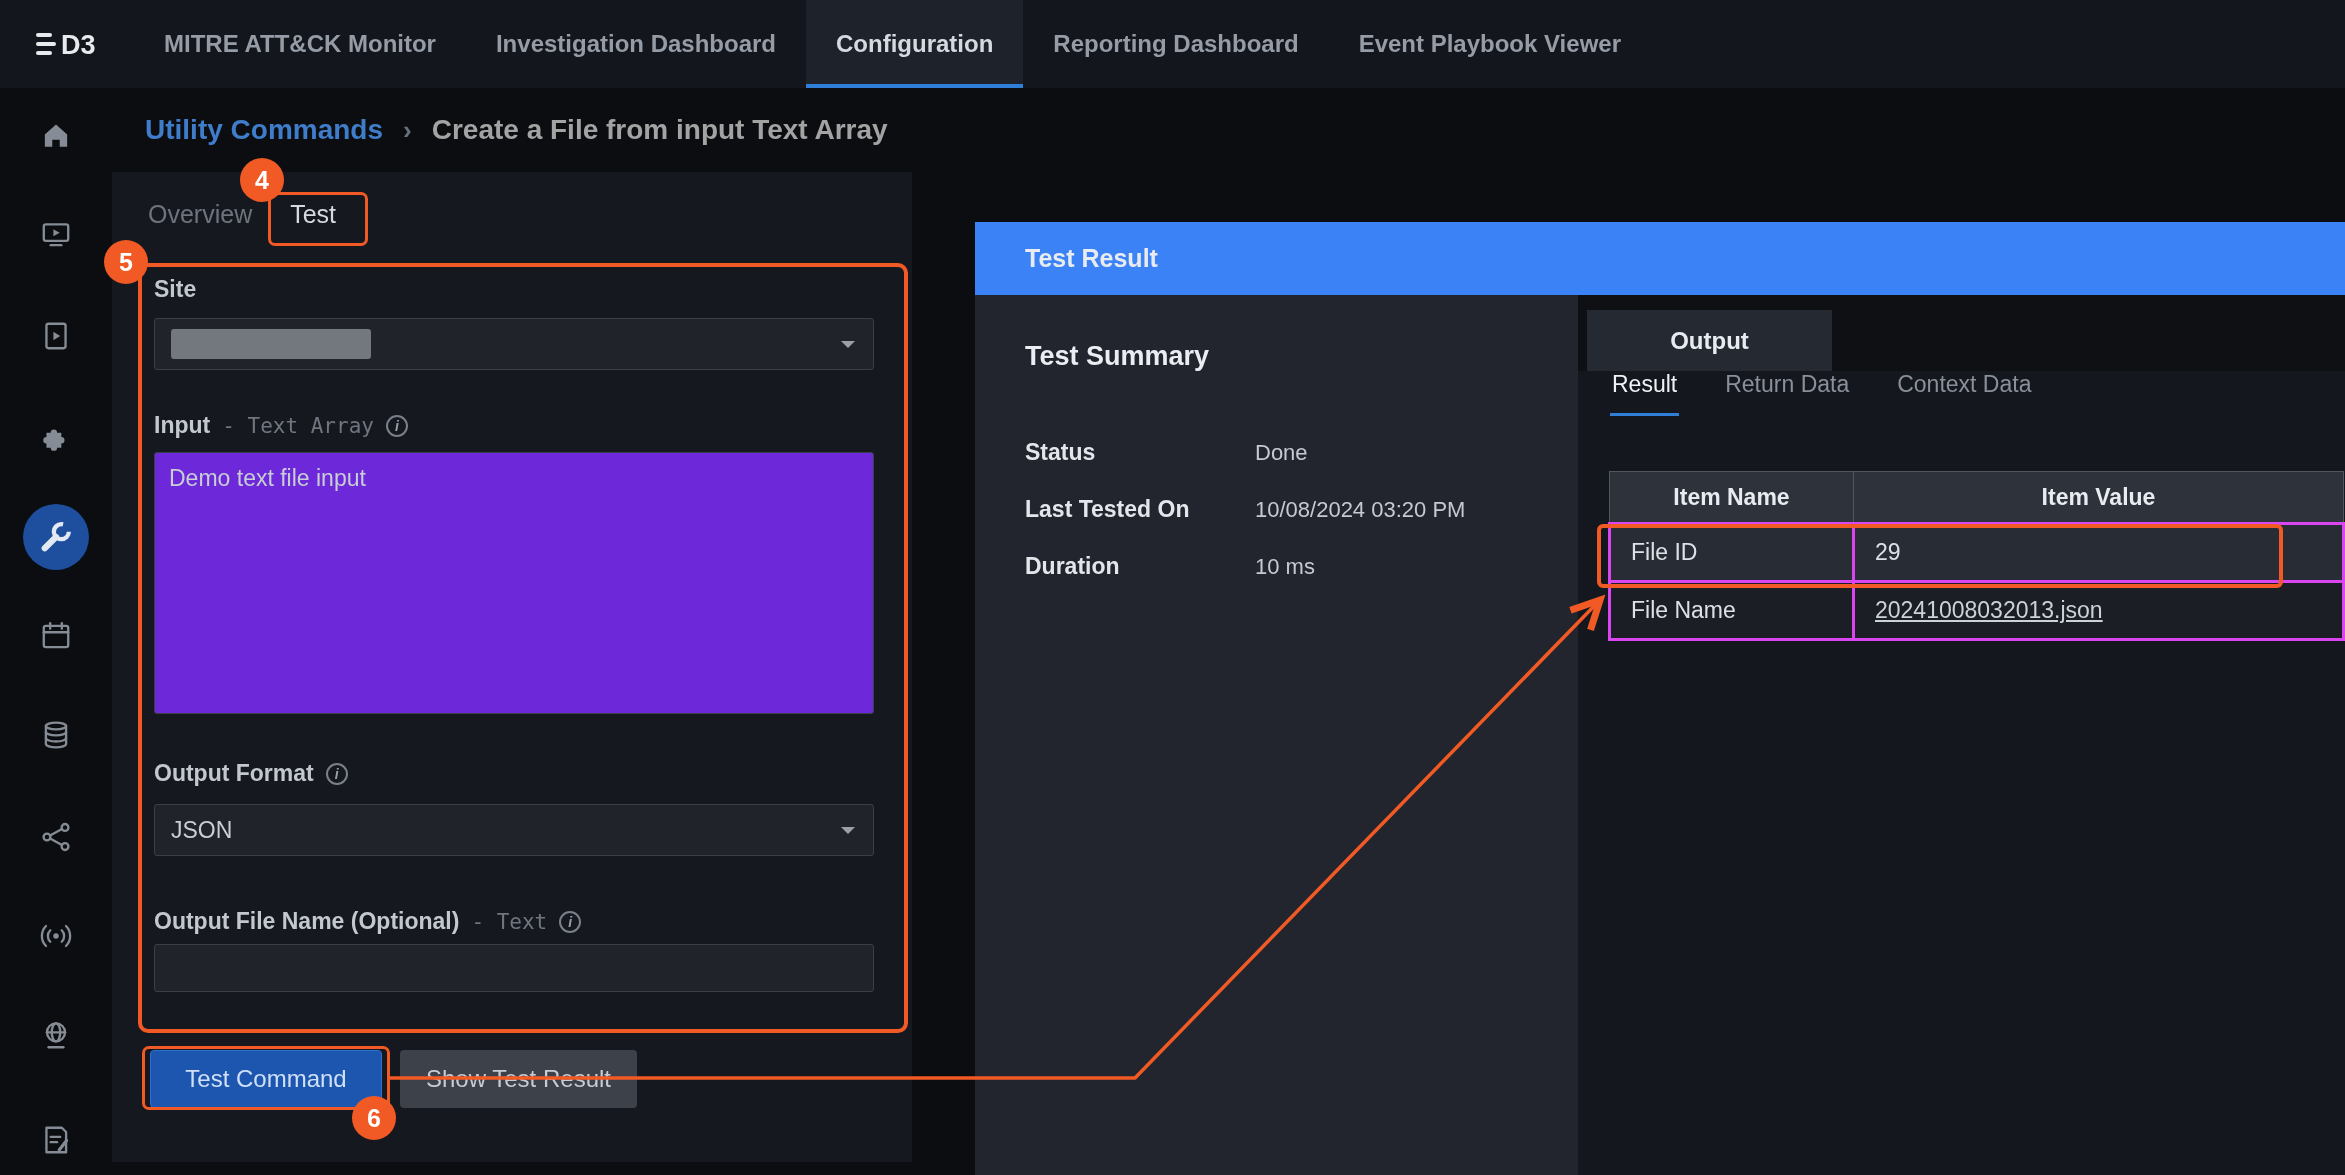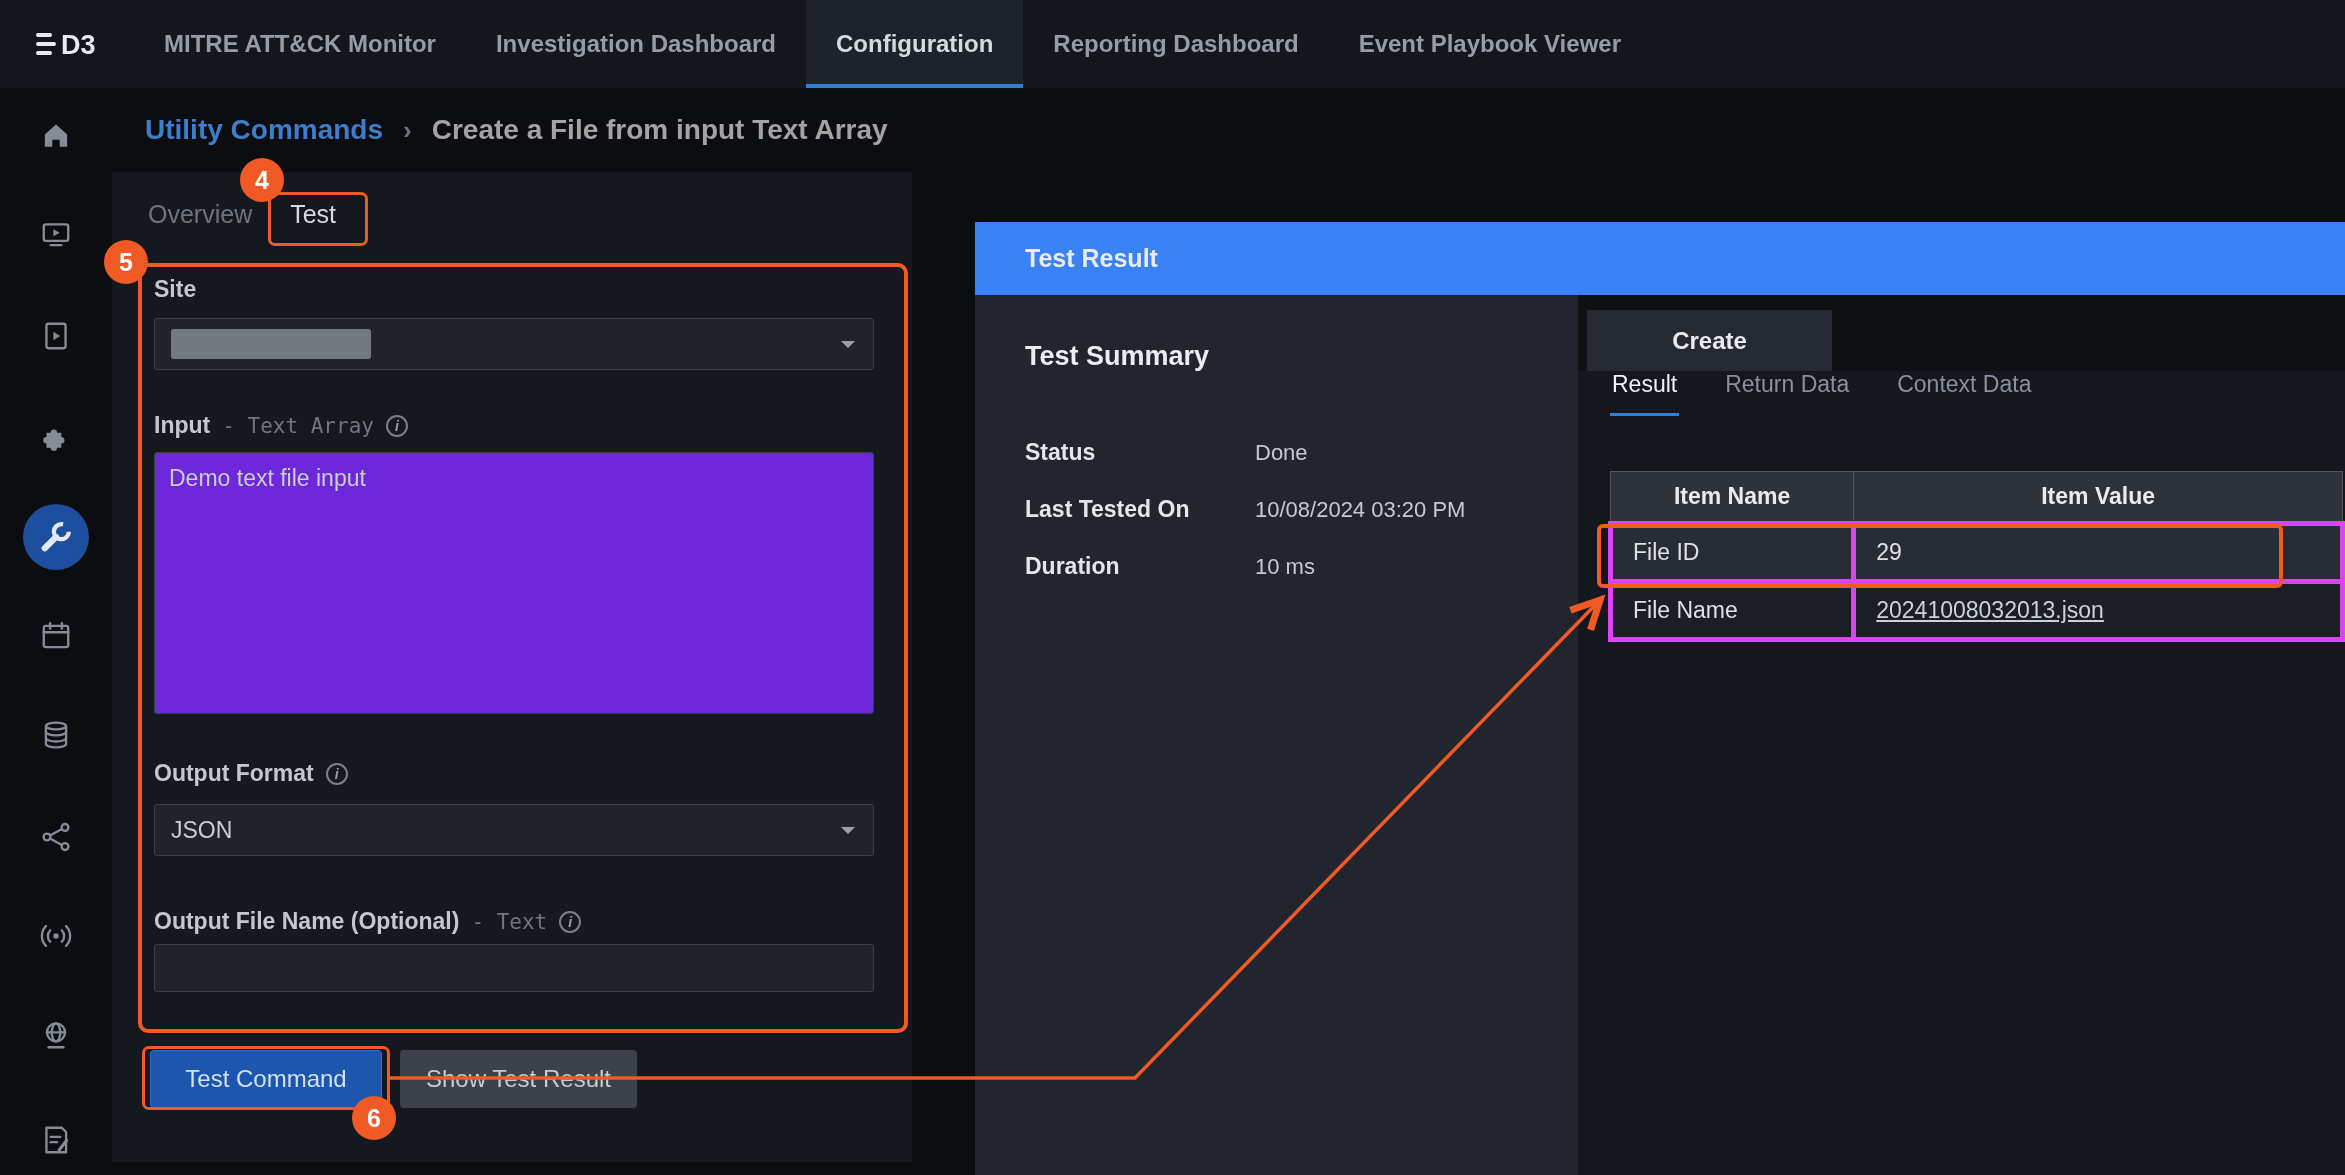--- a/index.html
+++ b/index.html
@@ -56,21 +56,21 @@
   .sum-value { font-size:22px; color:#c5cad2; }
   .output { flex:1; background:#15171e; }
   .output-strip { height:76px; background:#0e1014; position:relative; }
   .output-tab { position:absolute; left:9px; bottom:0; width:245px; height:61px; background:#252932; color:#e8ebef; font-size:24px; font-weight:600; display:flex; align-items:center; justify-content:center; cursor:pointer; }
   .subtabs { height:72px; display:flex; align-items:flex-start; padding-left:32px; gap:44px; }
   .subtab { font-size:23px; color:#8a9099; padding:0 2px 18px; cursor:pointer; }
   .subtab.active { color:#eef1f5; border-bottom:3px solid #2f7fd8; padding-bottom:15px; }
   table.result-table { margin:28px 0 0 30px; border-collapse:collapse; }
   .result-table th { width:250px; height:52px; background:#2e323b; border:1px solid #51555d; font-size:23px; color:#e8ebef; text-align:center; }
   .result-table th + th { width:499px; }
-  .result-table td { height:58px; border:5px solid #d946ef; padding-left:20px; font-size:23px; color:#dde1e7; }
+  .result-table td { height:58px; border:3px solid #d946ef; padding-left:20px; font-size:23px; color:#dde1e7; }
   .row-hi td { background:#282c34; }
   .row-norm td { background:#1b1e25; }
   .file-link { color:#ccd2da; text-decoration:underline; cursor:pointer; }
 
   
   .overlay { position:absolute; inset:0; pointer-events:none; z-index:50; }
   .abox { position:absolute; border:3px solid #f15a24; border-radius:7px; }
   .abox-form { border-width:4px; border-radius:10px; }
   .abox-row { border-width:4px; border-radius:6px; }
   .badge { position:absolute; width:44px; height:44px; border-radius:50%; background:#f15a24; color:#fff; font-size:25px; font-weight:bold; display:flex; align-items:center; justify-content:center; }
@@ -255,21 +255,21 @@
           <span class="sum-label">Last Tested On</span>
           <span class="sum-value">10/08/2024 03:20 PM</span>
         </div>
         <div class="sum-row">
           <span class="sum-label">Duration</span>
           <span class="sum-value">10 ms</span>
         </div>
       </div>
       <div class="output">
         <div class="output-strip">
-          <div class="output-tab">Create</div>
+          <div class="output-tab">Output</div>
         </div>
         <div class="subtabs">
           <div class="subtab active">Result</div>
           <div class="subtab">Return Data</div>
           <div class="subtab">Context Data</div>
         </div>
         <table class="result-table">
           <thead>
             <tr>
               <th>Item Name</th>

